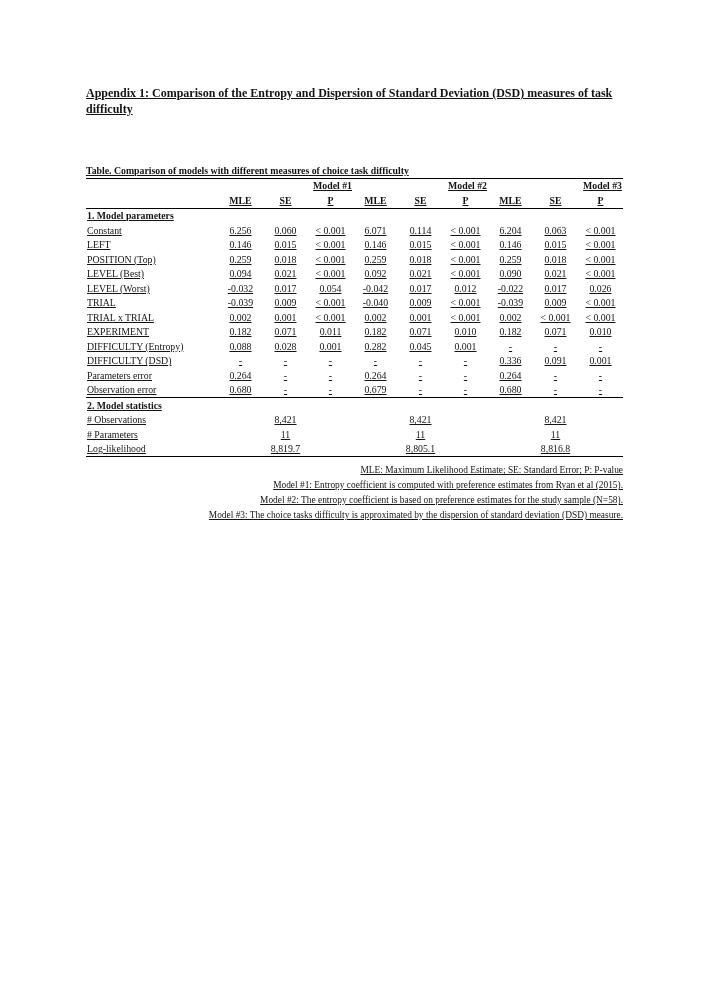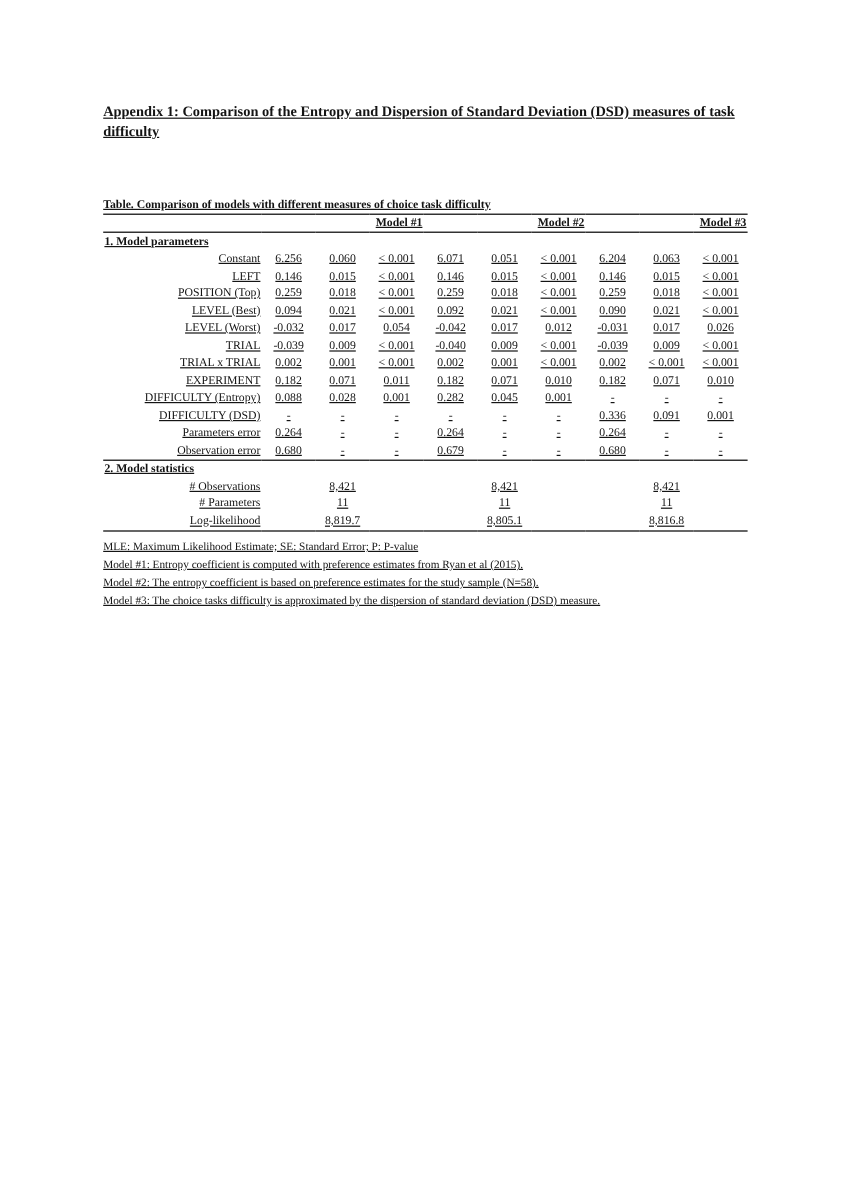--- a/index.html
+++ b/index.html
@@ -23,26 +23,26 @@
     border-collapse: collapse; width: 537px; table-layout: fixed;
     font-size: 9.8px;
     border-top: 1.6px solid #000; border-bottom: 1.6px solid #000;
   }
   .model-table td {
     padding: 1.5px 1px; white-space: nowrap; overflow: hidden;
     height: 14px; line-height: 11.5px; vertical-align: middle;
   }
   .model-h { text-align: right; font-weight: bold; }
   .stat-h  { text-align: center; font-weight: bold; }
-  .label-cell { text-align: right; }
+  .label-cell { text-align: left; }
   .num-cell   { text-align: center; }
   tr.section-row td { border-top: 1px solid #000; font-weight: bold; }
 
   .footnotes { margin-top: 6px; font-size: 9.4px; }
-  .footnote-line { line-height: 15px; }
+  .footnote-line { line-height: 15px; text-align: right; }
 </style>
 </head>
 <body>
 
 <div class="page">
   <div class="content">
 
     <div class="doc-title">Appendix 1: Comparison of the Entropy and Dispersion of Standard Deviation (DSD) measures of task difficulty</div>
 
     <div class="table-caption">Table. Comparison of models with different measures of choice task difficulty</div>
@@ -60,32 +60,44 @@
           <col style="width:45px">
           <col style="width:45px">
       </colgroup>
       <thead>
         <tr>
           <td></td>
           <td colspan="3" class="model-h">Model #1</td>
           <td colspan="3" class="model-h">Model #2</td>
           <td colspan="3" class="model-h">Model #3</td>
         </tr>
+        <tr>
+          <td></td>
+          <td class="stat-h">MLE</td>
+          <td class="stat-h">SE</td>
+          <td class="stat-h">P</td>
+          <td class="stat-h">MLE</td>
+          <td class="stat-h">SE</td>
+          <td class="stat-h">P</td>
+          <td class="stat-h">MLE</td>
+          <td class="stat-h">SE</td>
+          <td class="stat-h">P</td>
+        </tr>
       </thead>
       <tbody>
           <tr class="section-row">
             <td colspan="10">1. Model parameters</td>
           </tr>
           <tr>
             <td class="label-cell">Constant</td>
             <td class="num-cell">6.256</td>
             <td class="num-cell">0.060</td>
             <td class="num-cell">&lt; 0.001</td>
             <td class="num-cell">6.071</td>
-            <td class="num-cell">0.051</td>
+            <td class="num-cell">0.114</td>
             <td class="num-cell">&lt; 0.001</td>
             <td class="num-cell">6.204</td>
             <td class="num-cell">0.063</td>
             <td class="num-cell">&lt; 0.001</td>
           </tr>
           <tr>
             <td class="label-cell">LEFT</td>
             <td class="num-cell">0.146</td>
             <td class="num-cell">0.015</td>
             <td class="num-cell">&lt; 0.001</td>
@@ -121,21 +133,21 @@
             <td class="num-cell">&lt; 0.001</td>
           </tr>
           <tr>
             <td class="label-cell">LEVEL (Worst)</td>
             <td class="num-cell">-0.032</td>
             <td class="num-cell">0.017</td>
             <td class="num-cell">0.054</td>
             <td class="num-cell">-0.042</td>
             <td class="num-cell">0.017</td>
             <td class="num-cell">0.012</td>
-            <td class="num-cell">-0.031</td>
+            <td class="num-cell">-0.022</td>
             <td class="num-cell">0.017</td>
             <td class="num-cell">0.026</td>
           </tr>
           <tr>
             <td class="label-cell">TRIAL</td>
             <td class="num-cell">-0.039</td>
             <td class="num-cell">0.009</td>
             <td class="num-cell">&lt; 0.001</td>
             <td class="num-cell">-0.040</td>
             <td class="num-cell">0.009</td>

